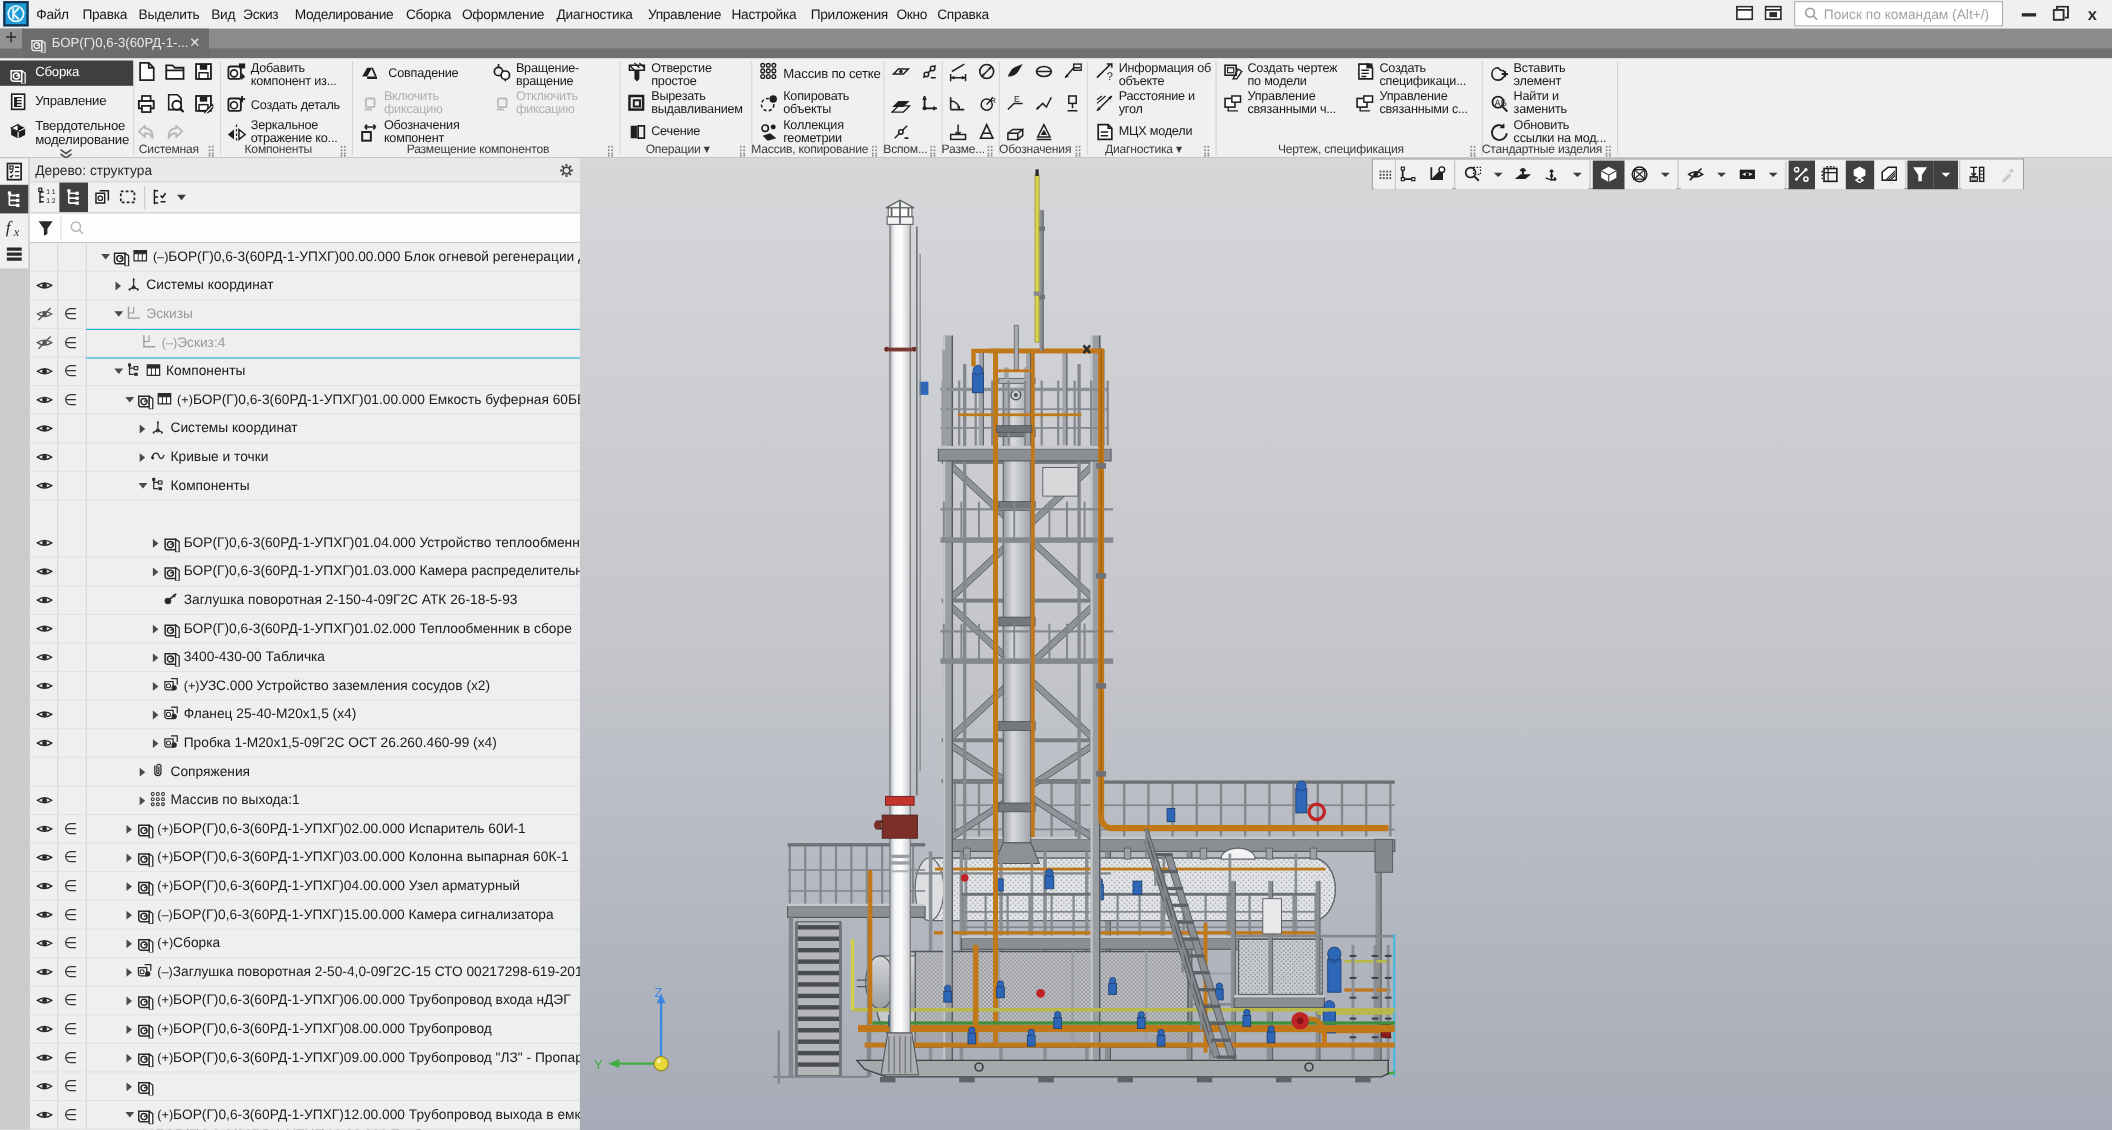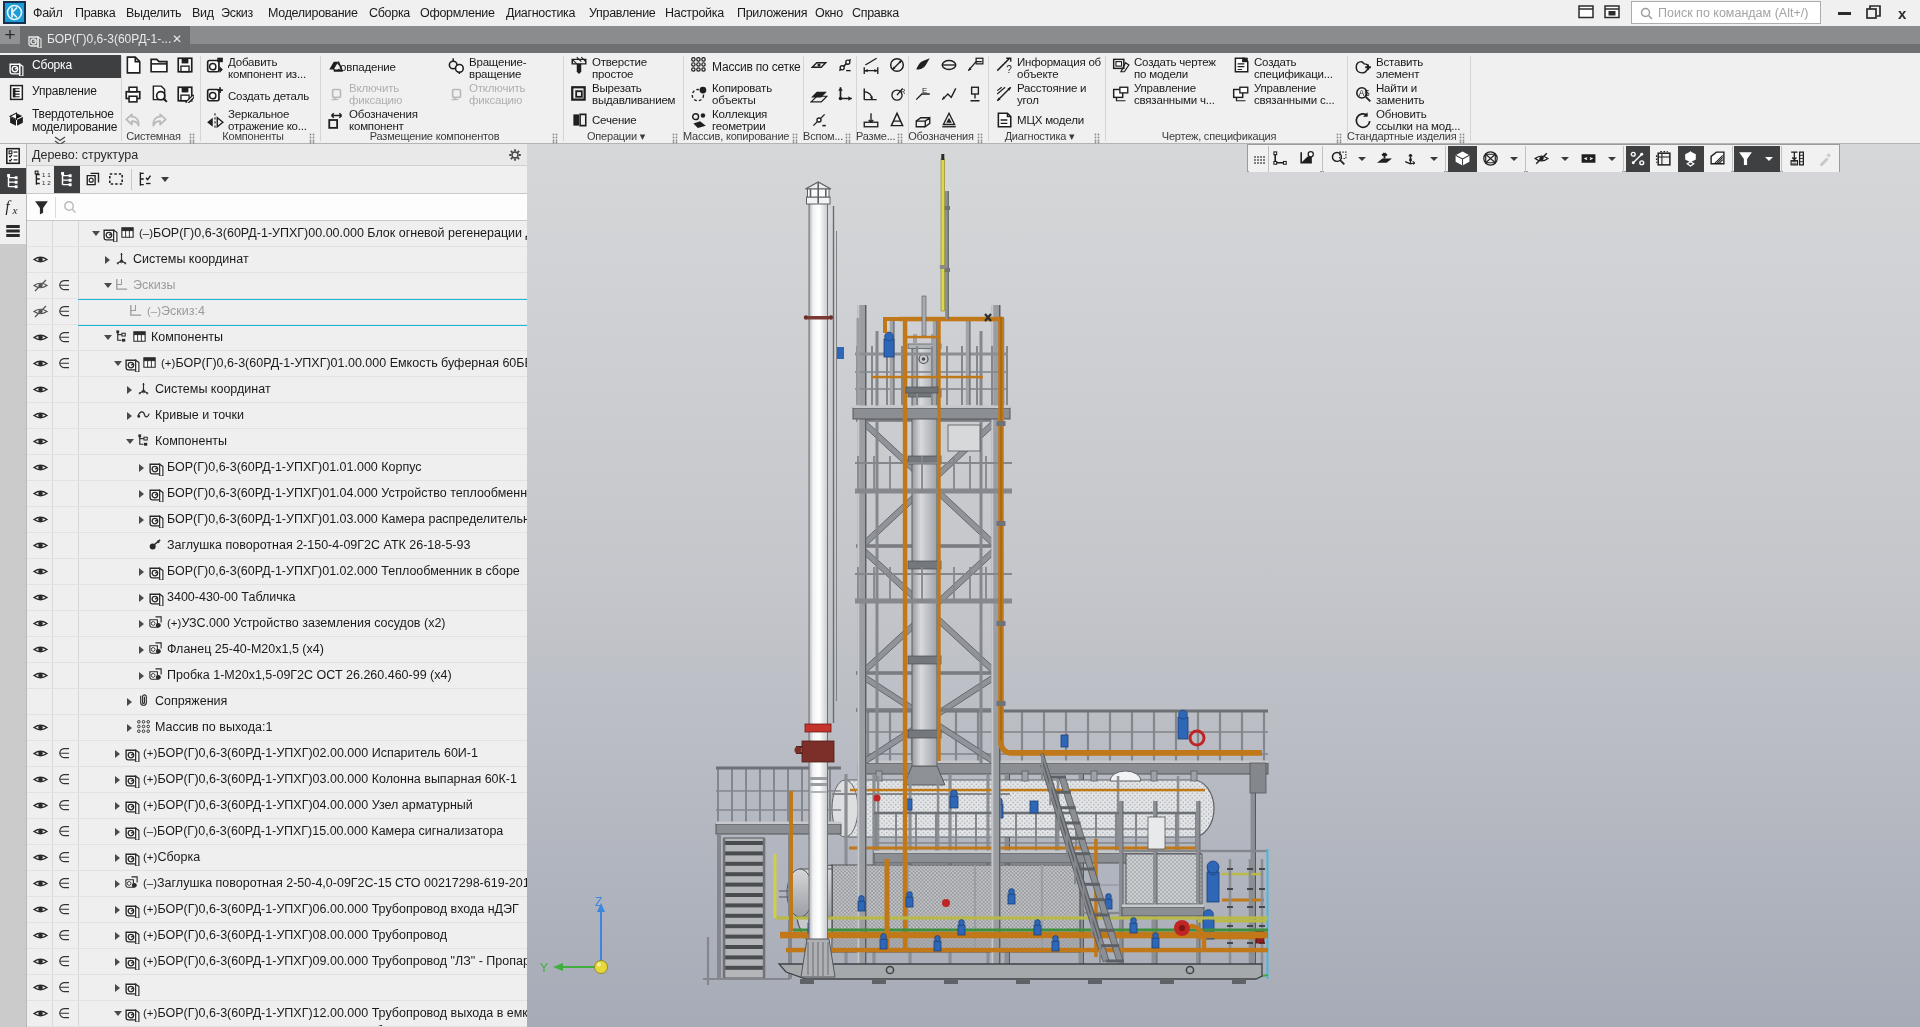--- a/index.html
+++ b/index.html
@@ -211,21 +211,21 @@
       <circle cx="4.5" cy="1.5" r="0.9" fill="#8a8a8a"></circle>
       <circle cx="4.5" cy="4.5" r="0.9" fill="#8a8a8a"></circle>
       <circle cx="4.5" cy="7.5" r="0.9" fill="#8a8a8a"></circle>
       <circle cx="4.5" cy="9.5" r="0.9" fill="#8a8a8a"></circle>
     </svg></div>
 <div class="ricon" style="left:327px;top:56px;"><svg width="18" height="18" viewBox="0 0 16 16" style="">
       <path d="M2 12l4-7h4l-4 7z" fill="#1f1f1f"></path>
       <path d="M6 12h8v2H6z" fill="#1f1f1f"></path>
       <path d="M10 5l3 7" stroke="#1f1f1f" stroke-width="1.4"></path>
     </svg></div>
-<div class="rlabel" style="left:332px;top:62px;font-size:11.5px;">Совпадение</div>
+<div class="rlabel" style="left:353px;top:62px;font-size:11.5px;">Совпадение</div>
 <div class="ricon" style="left:327px;top:85px;"><svg width="18" height="18" viewBox="0 0 16 16" style="">
       <rect x="5" y="4" width="7" height="7" rx="1" fill="none" stroke="#b9b9b9" stroke-width="1.5"></rect>
       <path d="M4 13h6M7 11v2" stroke="#b9b9b9" stroke-width="1.3"></path>
     </svg></div>
 <div class="rlabel dis" style="left:349px;top:83px;font-size:11.5px;">Включить
 фиксацию</div>
 <div class="ricon" style="left:327px;top:111px;"><svg width="18" height="18" viewBox="0 0 16 16" style="">
       <rect x="2" y="8" width="7" height="7" fill="none" stroke="#1f1f1f" stroke-width="1.6"></rect>
       <path d="M4 4h9M4 4l2-2M4 4l2 2M13 4l-2-2M13 4l-2 2" stroke="#1f1f1f" stroke-width="1.3" fill="none"></path>
     </svg></div>
@@ -741,34 +741,20 @@
         </svg></span>
       <span class="exp expD" style="left:99px;"></span>
       <span class="ticon" style="left:109px;"><svg width="15" height="15" viewBox="0 0 16 16" style="">
           <path d="M4 3v9h4" fill="none" stroke="#2a2a2a" stroke-width="1.2"></path>
           <rect x="2.5" y="1.5" width="3" height="3" fill="#2a2a2a"></rect>
           <rect x="8.5" y="4.5" width="3.5" height="3" fill="none" stroke="#2a2a2a" stroke-width="1.1"></rect>
           <rect x="8.5" y="10.5" width="3.5" height="3" fill="#2a2a2a"></rect>
           <path d="M4 6h4.5" stroke="#2a2a2a" stroke-width="1.2"></path>
         </svg></span>
       <span class="txt" style="left:128px;">Компоненты</span>
-    </div>
-    <div class="trow" style="top:311px;">
-      <span class="eyec"><svg width="17" height="15" viewBox="0 0 17 15" style="">
-          <path d="M2 7.5Q8.5 3 15 7.5Q8.5 12 2 7.5Z" fill="none" stroke="#2a2a2a" stroke-width="1.3"></path>
-          <circle cx="8.5" cy="7.5" r="2.2" fill="#2a2a2a"></circle>
-        </svg></span>
-      <span class="exp expR" style="left:112px;"></span>
-      <span class="ticon" style="left:121px;"><svg width="17" height="17" viewBox="0 0 16 16" style="">
-          <path d="M2 5h9v9H4a2 2 0 0 1-2-2z" fill="#fff" stroke="#2a2a2a" stroke-width="1.3"></path>
-          <path d="M11 5l3 2v9h-3z" fill="#fff" stroke="#2a2a2a" stroke-width="1.1"></path>
-          <circle cx="6.5" cy="9.5" r="2.6" fill="none" stroke="#2a2a2a" stroke-width="1.3"></circle>
-          <path d="M6.5 9.5l2.4-1" stroke="#2a2a2a" stroke-width="1.2"></path>
-        </svg></span>
-      <span class="txt" style="left:140px;">БОР(Г)0,6-3(60РД-1-УПХГ)01.01.000 Корпус</span>
     </div>
     <div class="trow" style="top:337px;">
       <span class="eyec"><svg width="17" height="15" viewBox="0 0 17 15" style="">
           <path d="M2 7.5Q8.5 3 15 7.5Q8.5 12 2 7.5Z" fill="none" stroke="#2a2a2a" stroke-width="1.3"></path>
           <circle cx="8.5" cy="7.5" r="2.2" fill="#2a2a2a"></circle>
         </svg></span>
       <span class="exp expR" style="left:112px;"></span>
       <span class="ticon" style="left:121px;"><svg width="17" height="17" viewBox="0 0 16 16" style="">
           <path d="M2 5h9v9H4a2 2 0 0 1-2-2z" fill="#fff" stroke="#2a2a2a" stroke-width="1.3"></path>
           <path d="M11 5l3 2v9h-3z" fill="#fff" stroke="#2a2a2a" stroke-width="1.1"></path>

